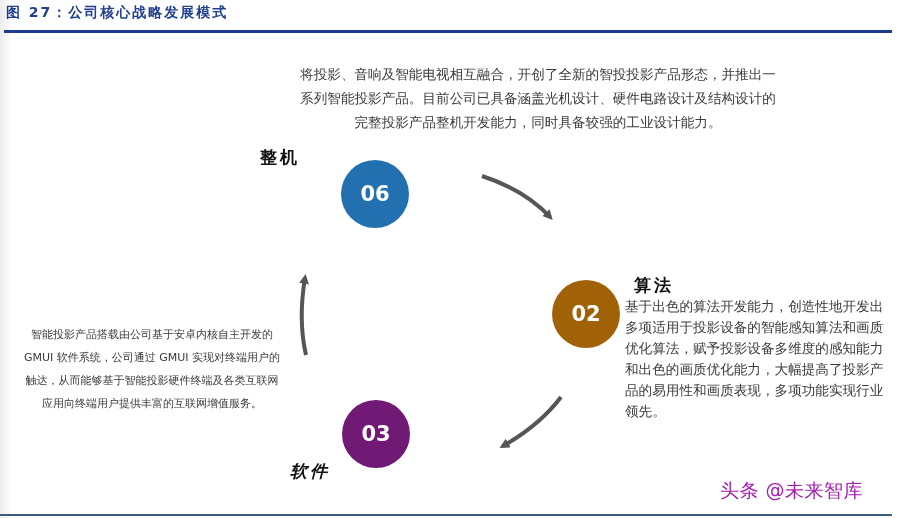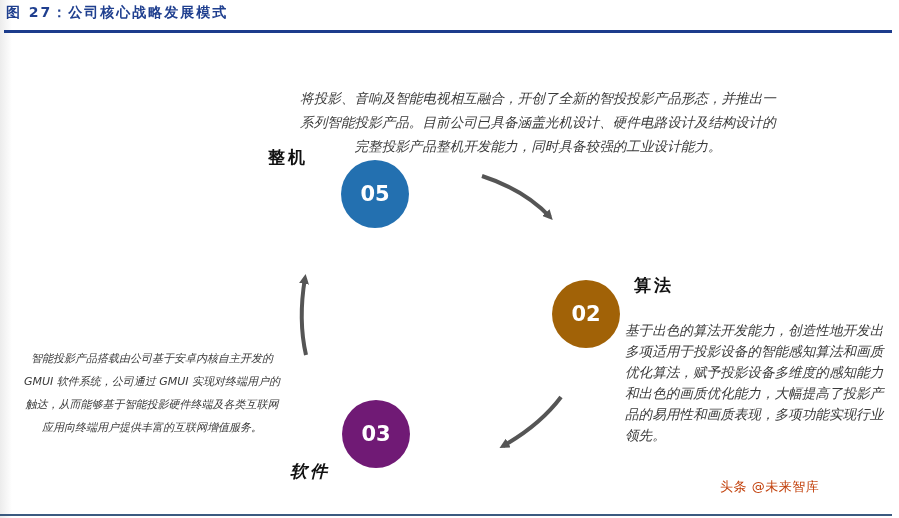--- a/index.html
+++ b/index.html
@@ -19,52 +19,52 @@
   }
   .title-rule {
     position: absolute; left: 4px; top: 30px; width: 888px; height: 3px;
     background: #1c3c8c;
   }
   .bottom-rule {
     position: absolute; left: 0; top: 514px; width: 892px; height: 1.5px;
     background: #3b5a80;
   }
   .para {
-    position: absolute; font-style: italic; color: #3a3a3a;
-    font-size: 13.6px; line-height: 24px; text-align: center; margin-top: 24px;
+    position: absolute; color: #3a3a3a;
+    font-size: 13.6px; line-height: 24px; text-align: center;
   }
   .para-top { left: 298px; top: 62px; width: 480px; }
   .para-right { left: 625px; top: 296px; width: 265px; text-align: left; line-height: 21px; font-size: 13.6px; }
   .para-left { left: 22px; top: 323px; width: 260px; line-height: 23px; font-size: 11px; }
   .label {
     position: absolute; font-weight: bold; color: #111; font-size: 17px; letter-spacing: 3px;
   }
   .circle {
     position: absolute; width: 68px; height: 68px; border-radius: 50%;
     display: flex; align-items: center; justify-content: center;
     color: #fff; font-weight: bold; font-size: 21px;
   }
   .arrow { position: absolute; overflow: visible; }
   .watermark {
-    position: absolute; left: 720px; top: 478px; font-size: 13px; color: #c2410c;
+    position: absolute; left: 720px; top: 478px; font-size: 19px; color: #a21caf;
     letter-spacing: 0.5px;
   }
 </style>
 </head>
 <body>
 
 <div class="edge-left"></div>
 
 <div class="title">图 27：公司核心战略发展模式</div>
 <div class="title-rule"></div>
 
 <div class="para para-top">将投影、音响及智能电视相互融合，开创了全新的智投投影产品形态，并推出一系列智能投影产品。目前公司已具备涵盖光机设计、硬件电路设计及结构设计的完整投影产品整机开发能力，同时具备较强的工业设计能力。</div>
-<div class="label" style="left:268px; top:146px;">整机</div>
+<div class="label" style="left:260px; top:146px;">整机</div>
 <div class="circle" style="left:341px; top:160px; background:#2370b0;">
-  <span>05</span>
+  <span>06</span>
 </div>
 
 <div class="label" style="left:634px; top:274px;">算法</div>
 <div class="circle" style="left:552px; top:280px; background:#a16207;">
   <span>02</span>
 </div>
 <div class="para para-right">基于出色的算法开发能力，创造性地开发出多项适用于投影设备的智能感知算法和画质优化算法，赋予投影设备多维度的感知能力和出色的画质优化能力，大幅提高了投影产品的易用性和画质表现，多项功能实现行业领先。</div>
 
 <div class="para para-left">智能投影产品搭载由公司基于安卓内核自主开发的 GMUI 软件系统，公司通过 GMUI 实现对终端用户的触达，从而能够基于智能投影硬件终端及各类互联网应用向终端用户提供丰富的互联网增值服务。</div>
 <div class="circle" style="left:342px; top:400px; background:#701a75;">

